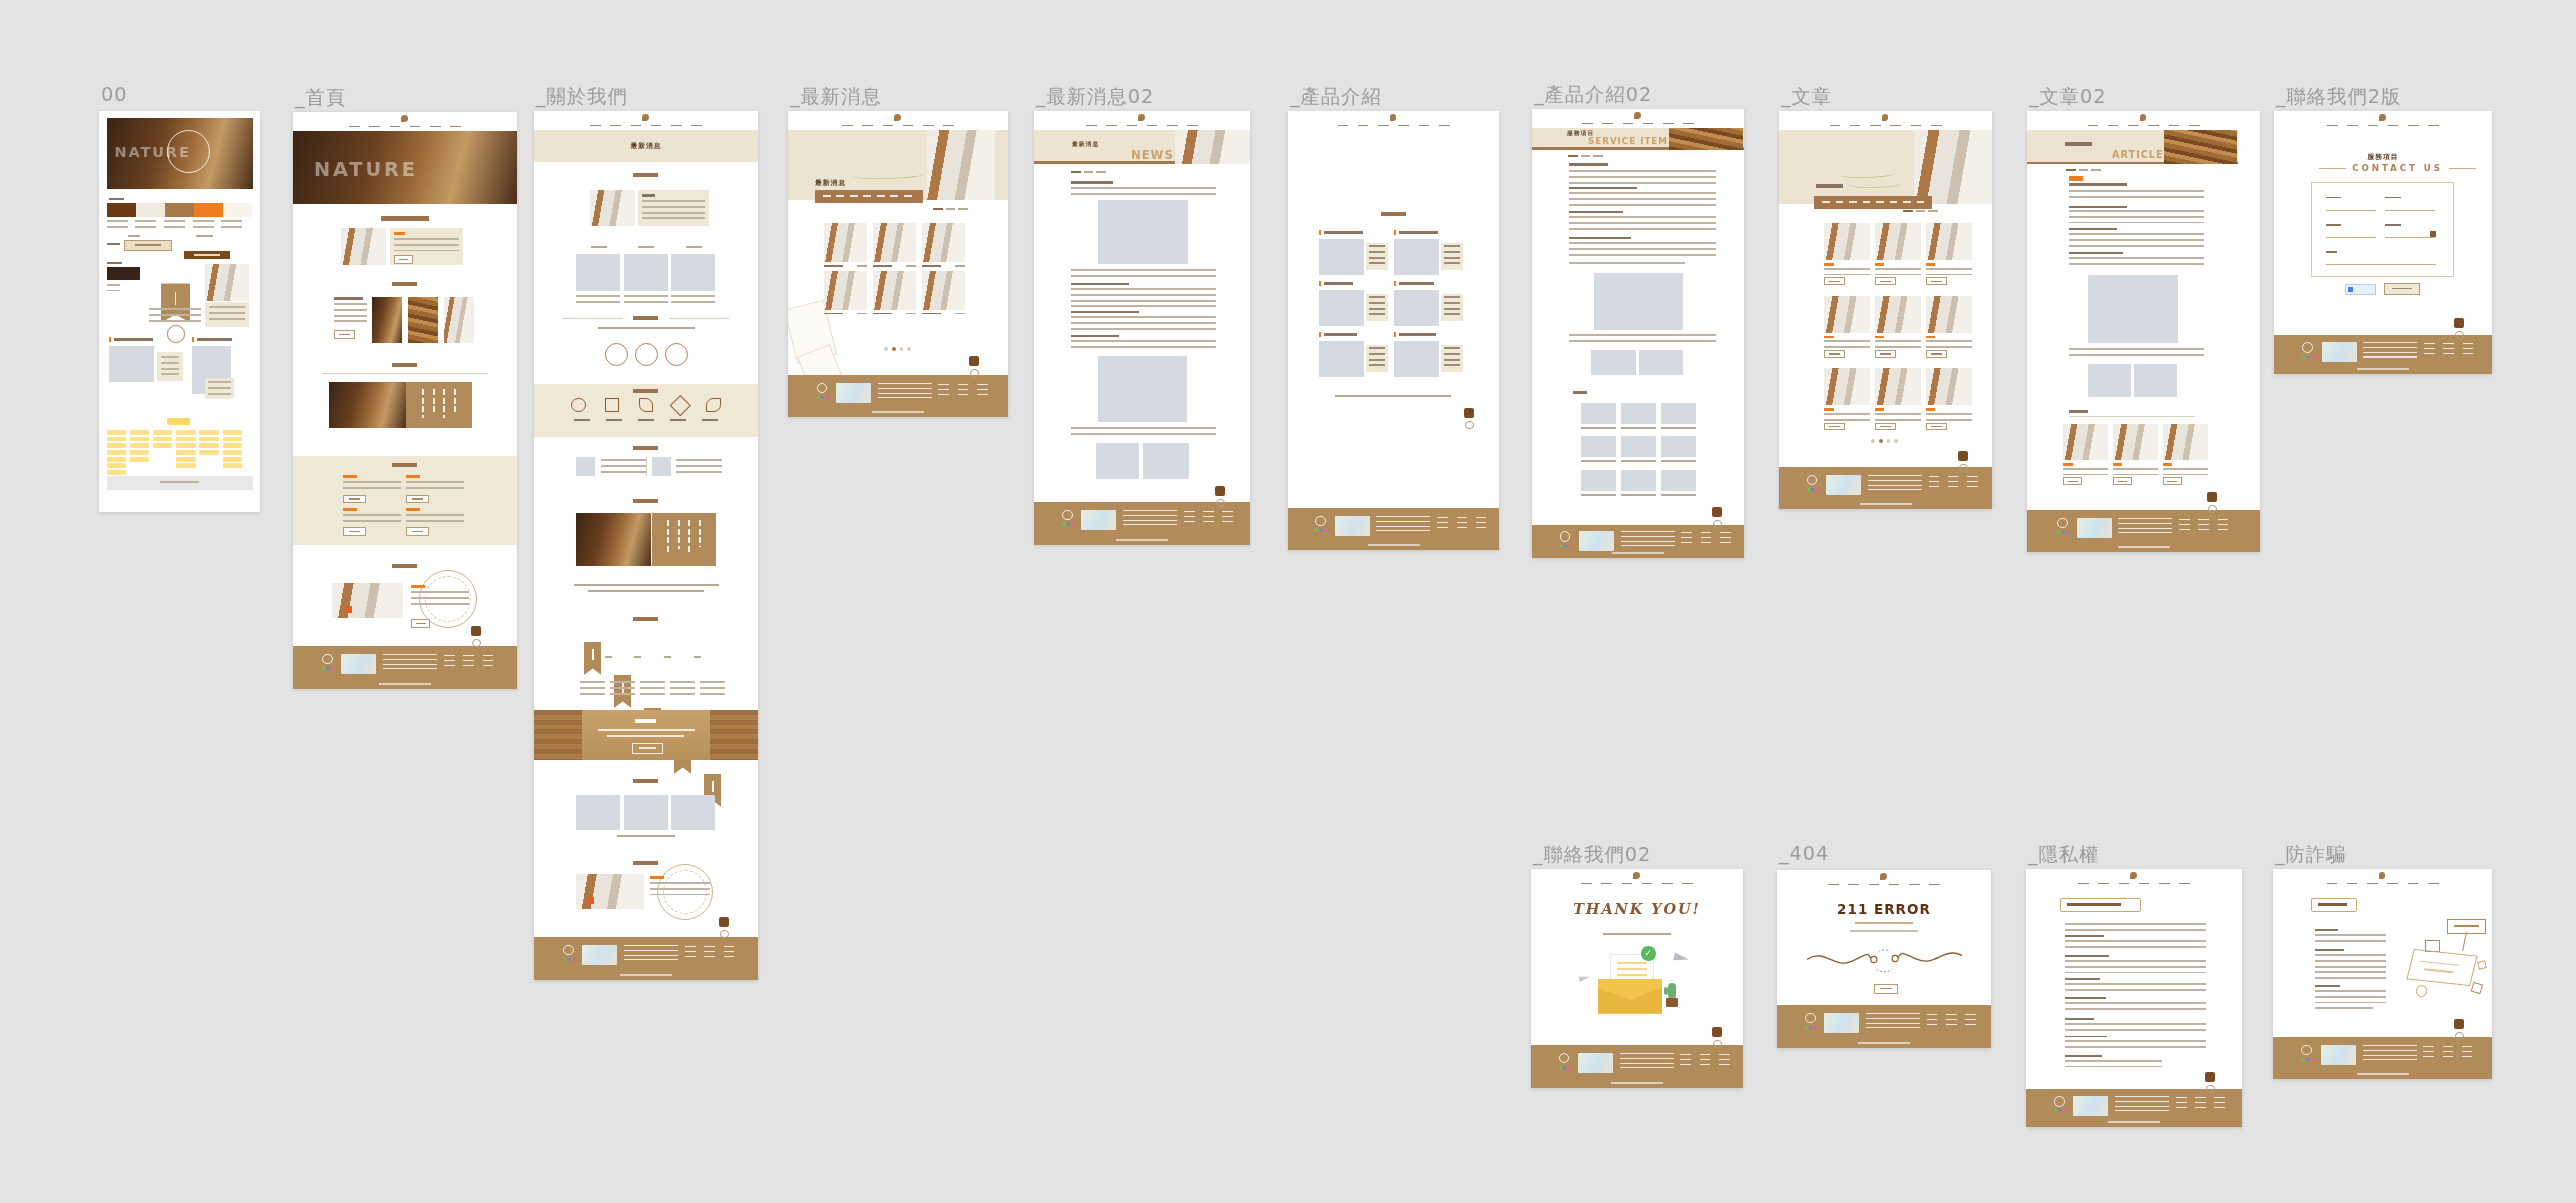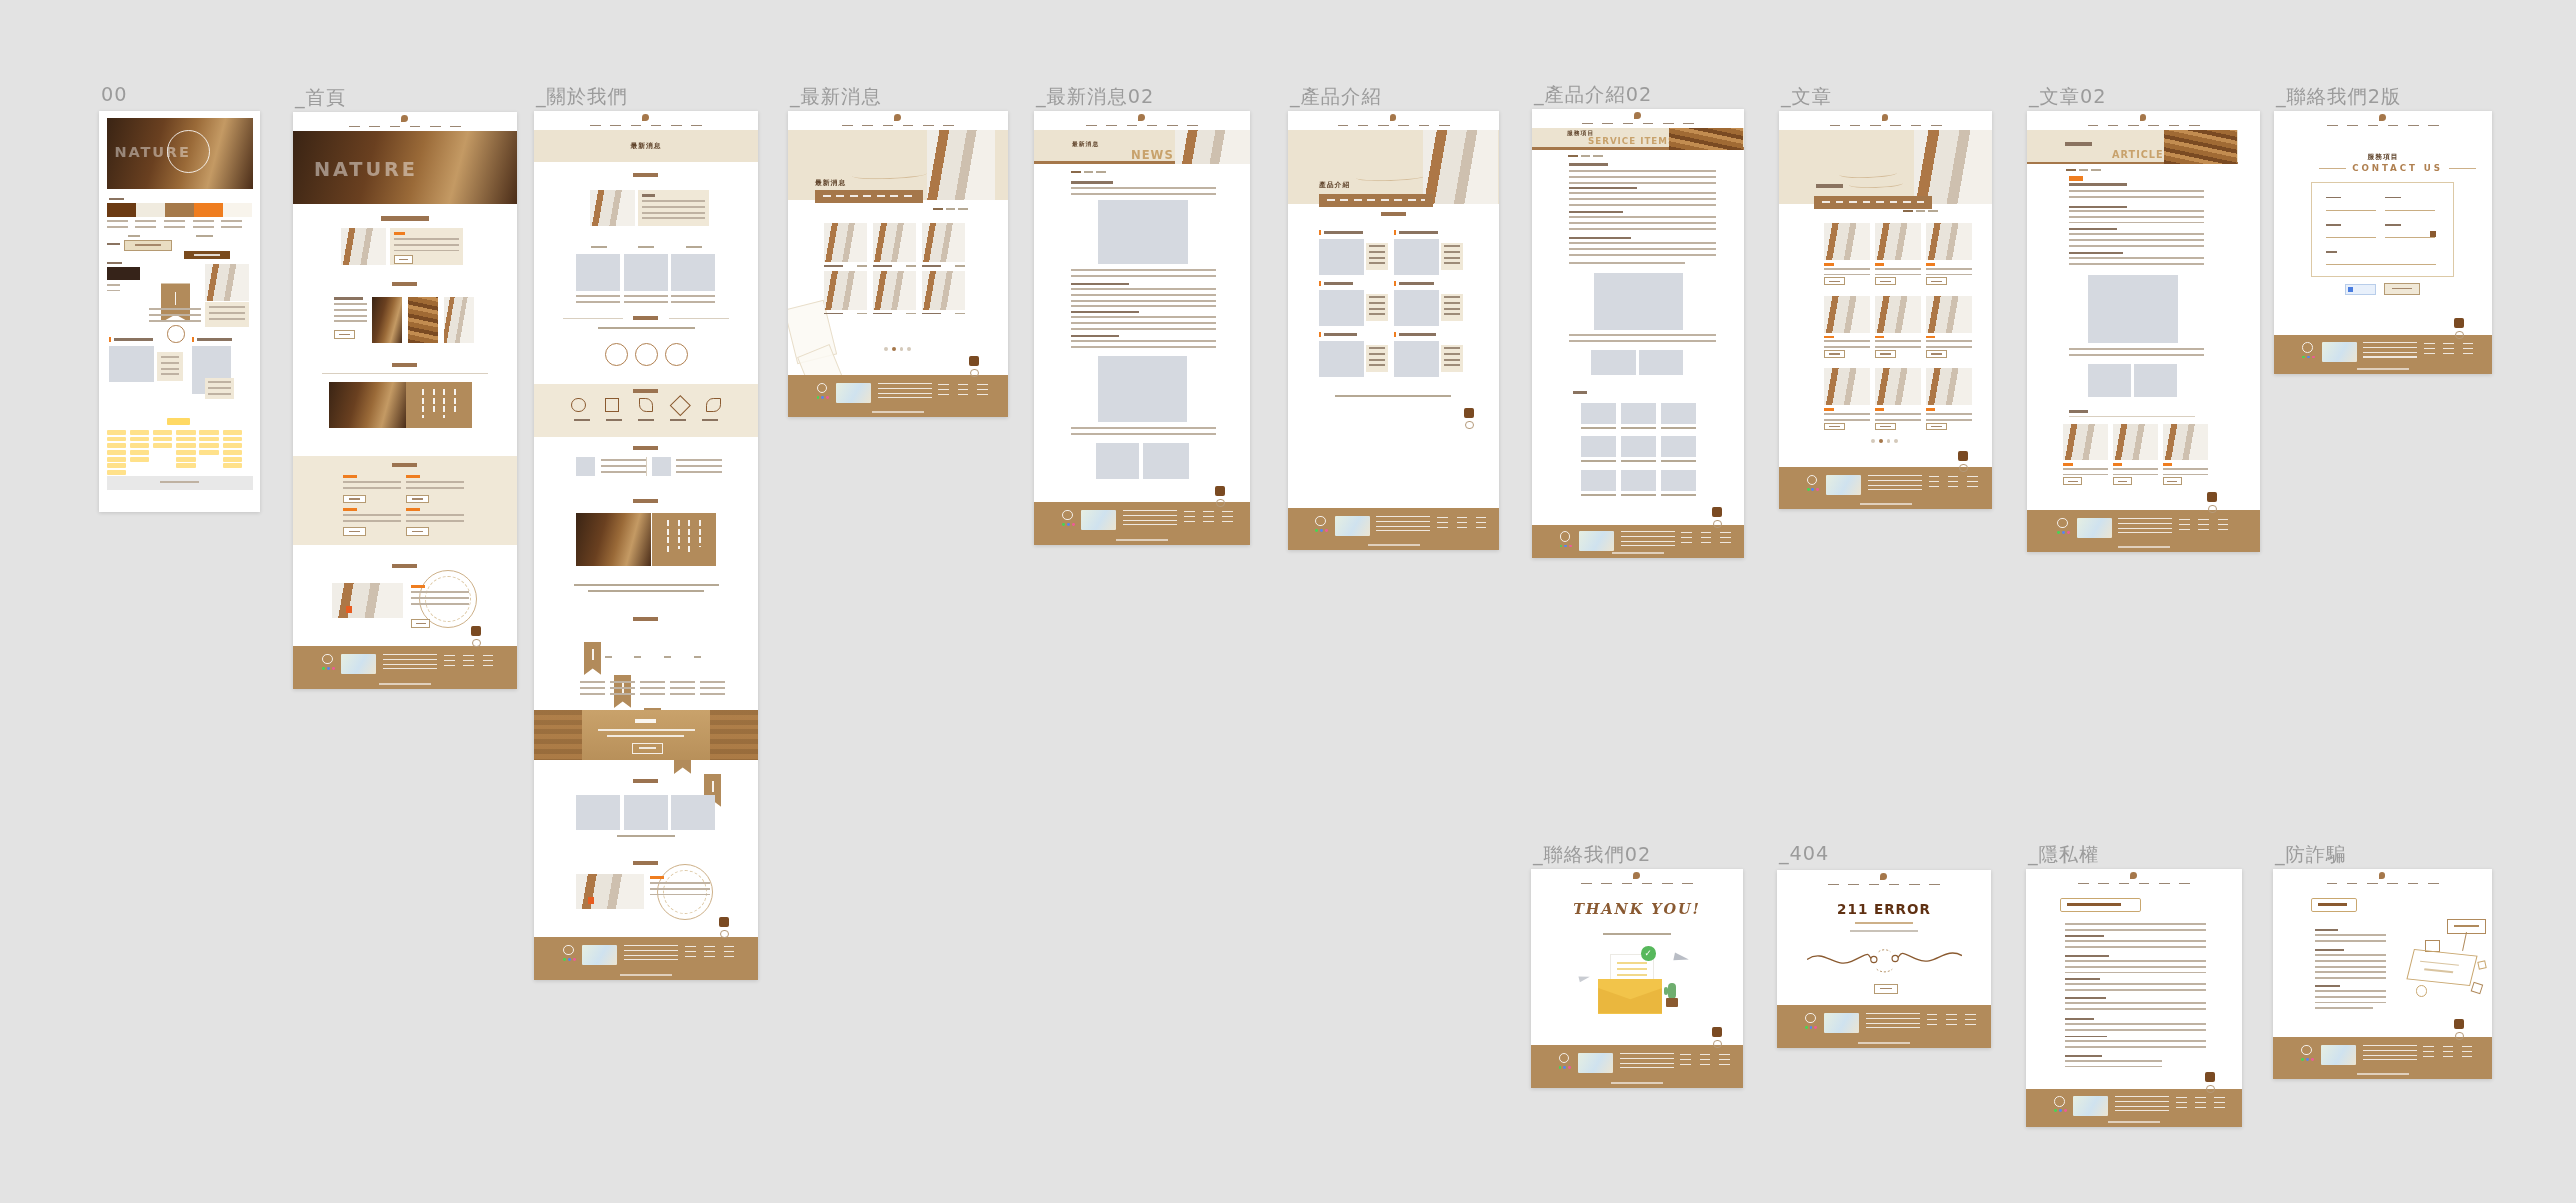--- a/index.html
+++ b/index.html
@@ -604,28 +604,20 @@
   <div class="h-logo"></div>
   <div class="h-nav">
           <i></i>
           <i></i>
           <i></i>
           <i></i>
           <i></i>
           <i></i>
         </div>
 </div>
-    <div class="beige2 abs" style="left:0;top:17.4px;width:211px;height:76px">
-      <span class="cn" style="left:31px;top:52px;font-size:6.8px">產品介紹</span>
-      <i class="script" style="left:68px;top:44px;width:70px;height:7.7px"></i>
-      <div class="bbar abs" style="left:31px;top:66px;width:114px;height:12.6px">
-          <i></i>
-        </div>
-      <div class="photo-lt abs" style="left:135px;top:0;width:75px;height:76px;z-index:2"></div>
-    </div>
     <i class="hbar abs" style="left:93px;top:101px;width:25px;height:3.9px"></i>
     <div class="abs" style="left:31px;top:119px;width:70px">
         <i class="obar abs" style="width:1.9px;height:4.8px"></i>
         <i class="bar abs" style="left:4.8px;top:1px;width:39px;height:2.9px"></i>
         <div class="ph abs" style="top:8.7px;width:45px;height:36px"></div>
         <div class="beige abs" style="left:47px;top:12.6px;width:22px;height:27px">
           <div class="lines-d" style="margin:2.9px;height:21px"></div>
         </div>
       </div>
     <div class="abs" style="left:106px;top:119px;width:70px">

